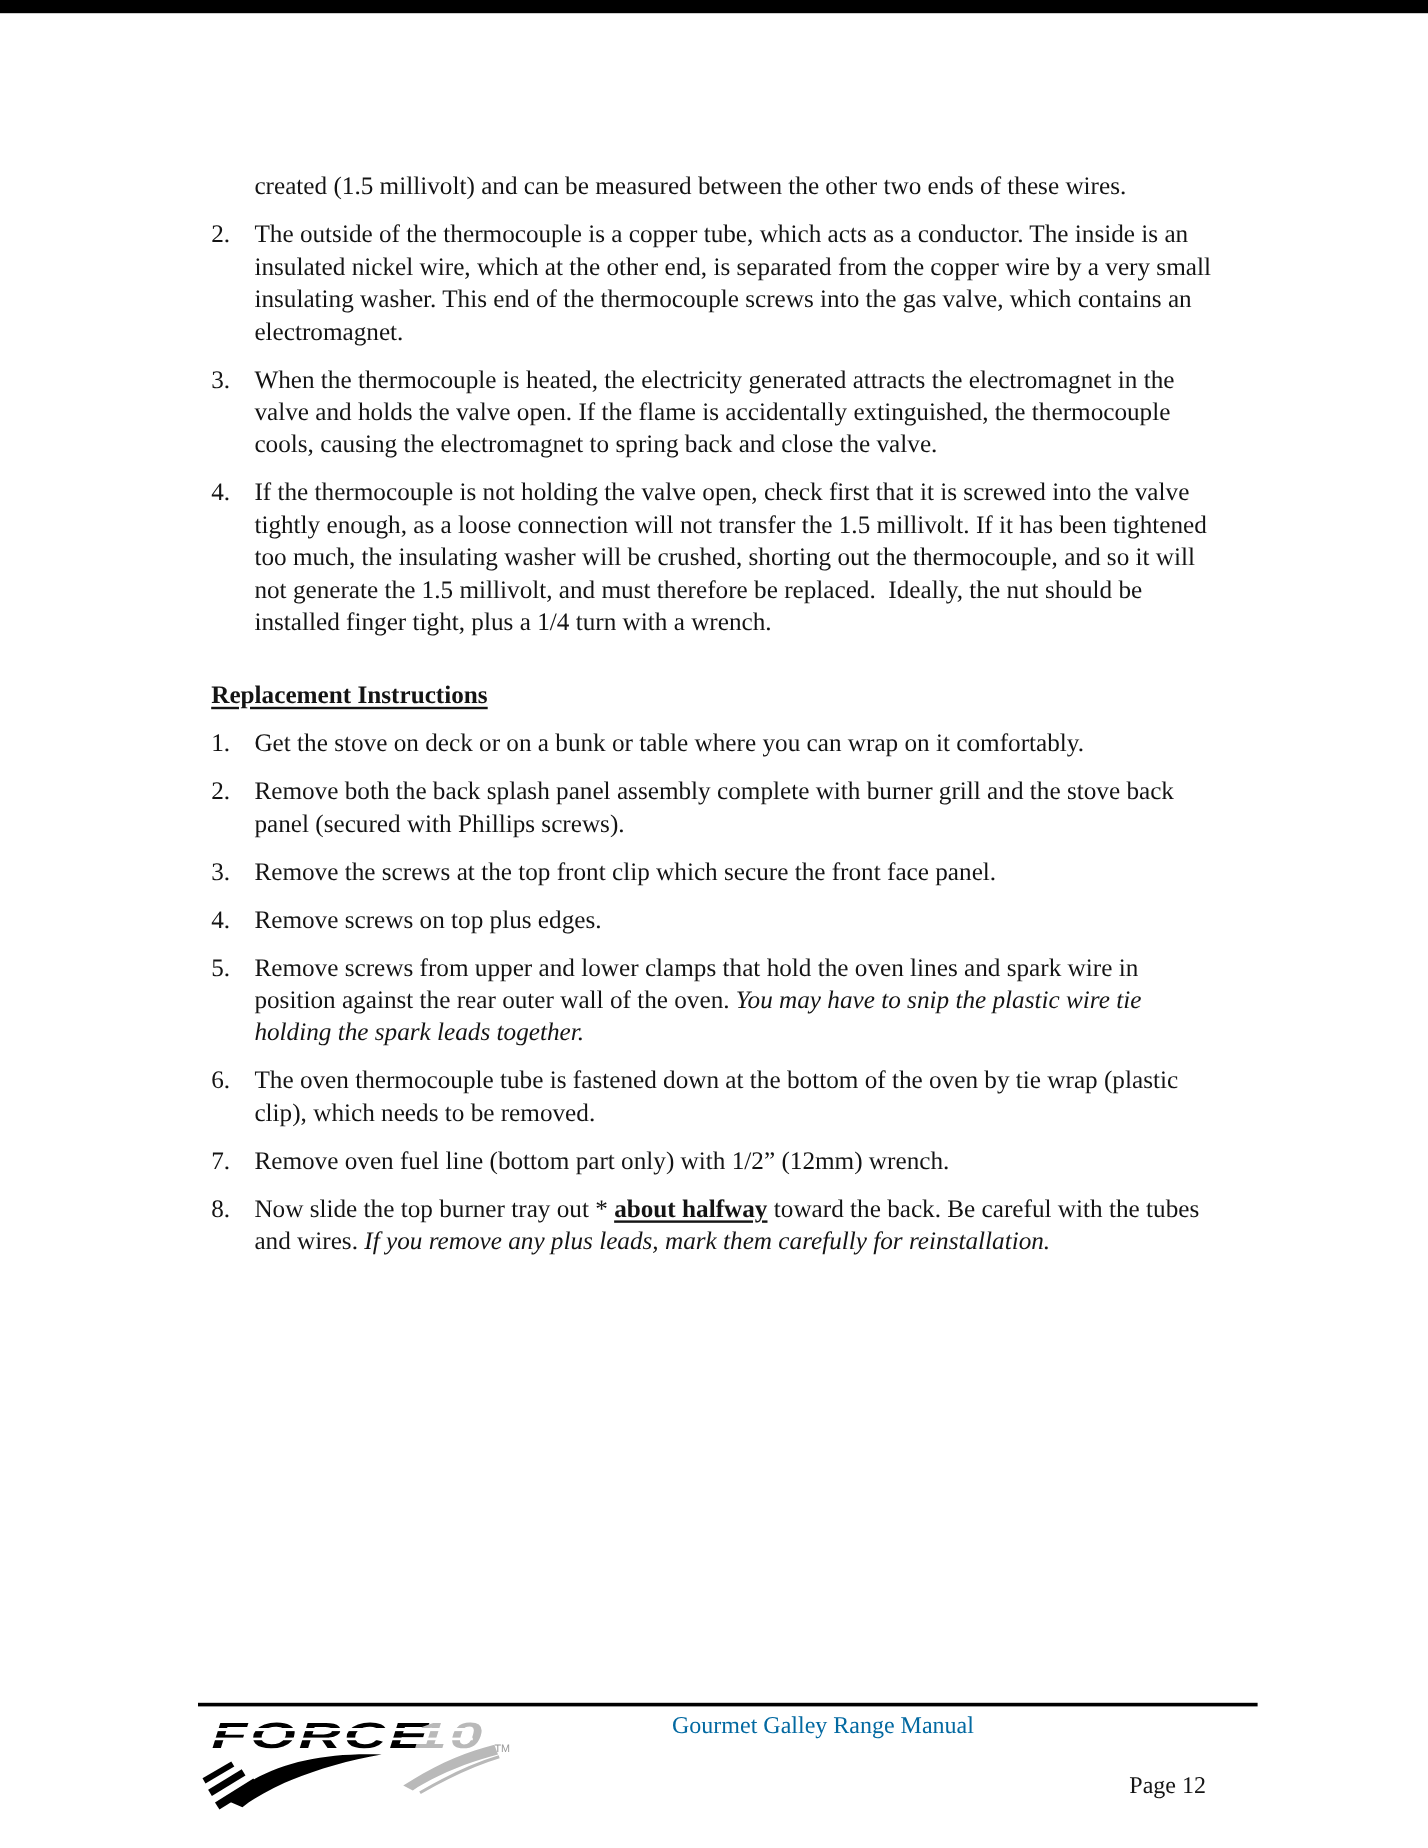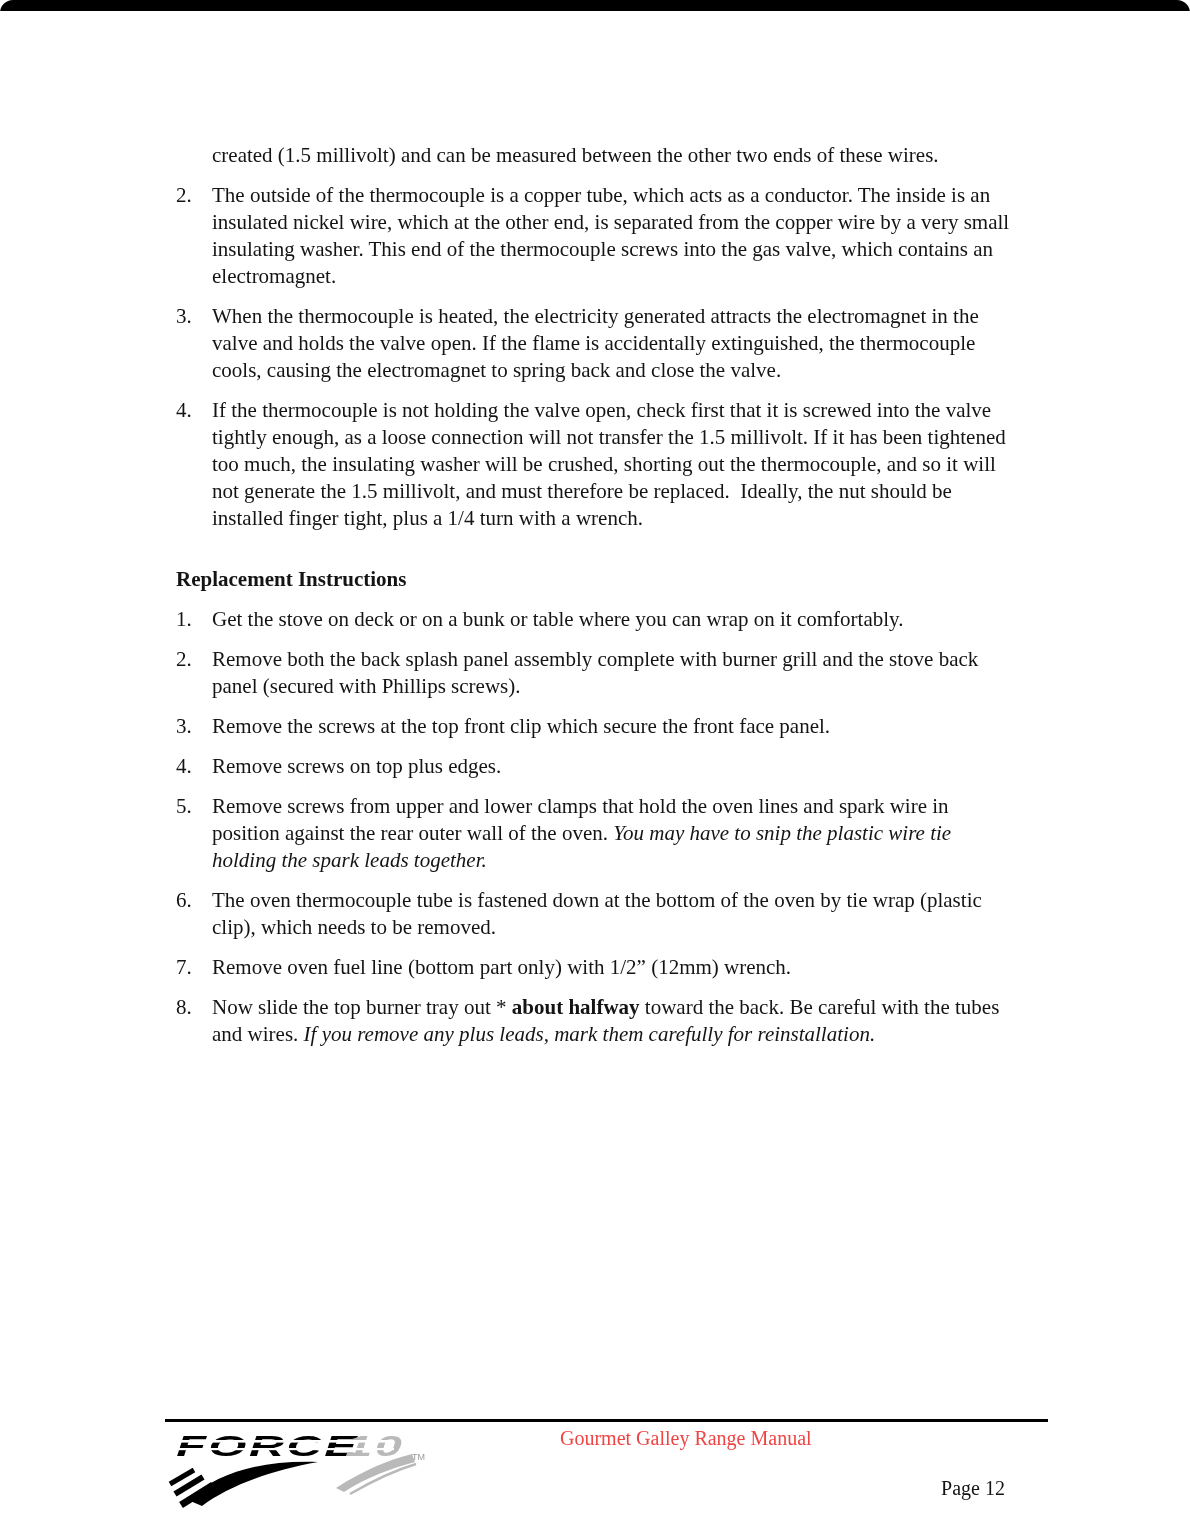--- a/index.html
+++ b/index.html
@@ -3,43 +3,42 @@
 <meta charset="utf-8">
 <style>
   html,body{margin:0;padding:0;background:#ffffff;}
   .page{
     position:relative;
     width:1190px;height:1540px;
     background:#ffffff;
     font-family:"Liberation Serif", serif;
     font-size:21px;line-height:27px;color:#141414;
     overflow:hidden;
-    border-radius:13px;
   }
   .top-edge{
     position:absolute;left:0;top:0;width:1190px;height:11px;background:#000000;
   }
   .content{
     position:absolute;left:0;top:0;
     padding:142px 0 0 176px;width:860px;
   }
   .li{display:flex;margin:0 0 13px 0;}
   .li .num{flex:0 0 36px;}
   .li .txt{width:800px;}
   .section-heading{
     font-size:21px;line-height:27px;font-weight:bold;
-    text-decoration-thickness:2px;text-underline-offset:3px;
+    text-decoration:underline;text-decoration-thickness:2px;text-underline-offset:3px;
     margin:34px 0 13px 0;
   }
   .it{font-style:italic;}
-  .em-bu{font-weight:bold;text-decoration-thickness:2px;text-underline-offset:3px;}
+  .em-bu{font-weight:bold;text-decoration:underline;text-decoration-thickness:2px;text-underline-offset:3px;}
   
   .footer-rule{position:absolute;left:165px;top:1419px;width:883px;height:3px;background:#000000;}
   .footer-logo{position:absolute;left:166px;top:1426px;}
-  .footer-title{position:absolute;left:560px;top:1426px;font-size:20px;line-height:25px;color:#ef4444;}
+  .footer-title{position:absolute;left:560px;top:1426px;font-size:20px;line-height:25px;color:#0369a1;}
   .footer-right{position:absolute;right:185px;top:1426px;text-align:right;font-size:20px;line-height:25px;color:#141414;white-space:pre;}
 </style>
 </head>
 <body>
 
 <div class="page">
 
   <div class="top-edge"></div>
 
   <main class="content">

